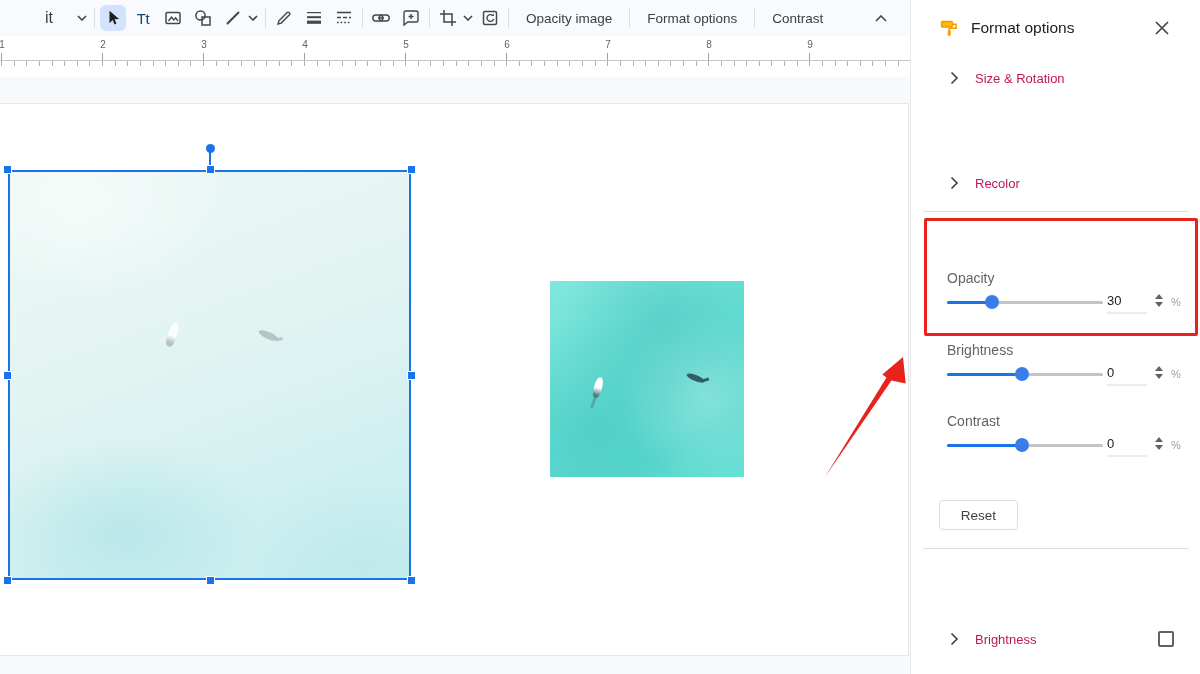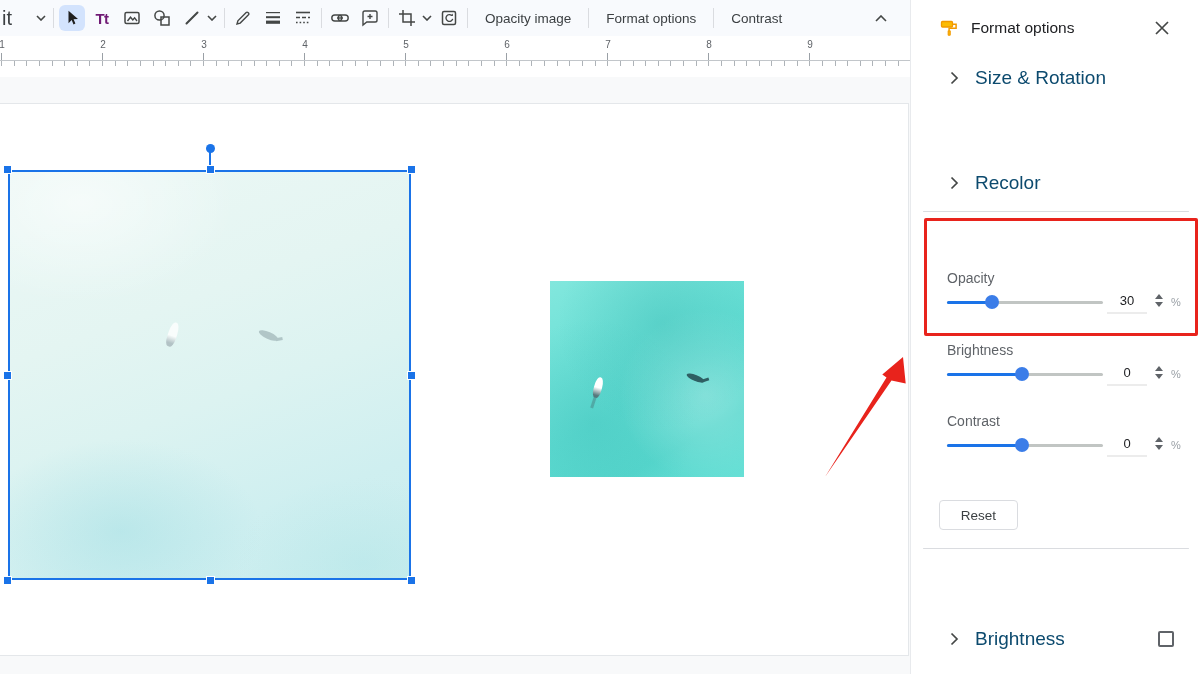--- a/index.html
+++ b/index.html
@@ -11,22 +11,22 @@
   .toolbar { position:absolute; left:0; top:0; width:910px; height:36px; background:#f8fafd;
              display:flex; align-items:center; z-index:5; }
   .tb-item { display:flex; align-items:center; justify-content:center; height:26px; min-width:26px;
              border-radius:6px; cursor:pointer; color:#444746; }
   .tb-item svg { display:block; }
   .tb-sep { width:1px; height:20px; background:#dadce0; margin:0 5px; }
   .tb-caret { width:14px; display:flex; justify-content:center; }
   .tb-selected { background:#d3e3fd; }
   .tb-text { font-size:13.5px; color:#3c4043; padding:0 12px; height:26px; display:flex; align-items:center;
              border-radius:6px; white-space:nowrap; cursor:pointer; }
-  .tt-glyph { font-size:15px; font-weight:700; color:#701a75; letter-spacing:-0.5px;text-align:center; }
-  .zoom-partial { font-size:20px; color:#3c4043; padding-left:2px; }
+  .tt-glyph { font-size:15px; font-weight:400; color:#0c4a6e; letter-spacing:-0.5px;text-align:center; }
+  .zoom-partial { font-size:16px; color:#3c4043; padding-left:2px;margin-left:43px; }
   .tb-collapse { margin-left:auto; margin-right:16px; }
 
   
   .ruler { position:absolute; left:0; top:36px; width:910px; height:41px; background:#fff; z-index:4; }
   .ruler-baseline { position:absolute; left:0; top:24px; width:100%; height:1px; background:#c2c6ca; }
   .ruler-ticks-minor { position:absolute; left:1px; top:25px; width:100%; height:5px;
       background-image:repeating-linear-gradient(to right, #aeb3b8 0 1px, transparent 1px 12.63px); }
   .ruler-ticks-major { position:absolute; left:1px; top:17px; width:100%; height:13px;
       background-image:repeating-linear-gradient(to right, #9aa0a6 0 1px, transparent 1px 101px); }
   .ruler-num { position:absolute; top:3px; transform:translateX(-50%); font-size:10px; color:#5f6368; }
@@ -81,33 +81,33 @@
   
   .panel { position:absolute; left:910px; top:0; width:290px; height:674px; background:#fff;
            border-left:1px solid #e8eaed; z-index:6; }
   .panel-header { position:absolute; left:0; top:10px; width:100%; height:36px; display:flex; align-items:center; }
   .panel-title { font-size:15.5px; font-weight:500; color:#202124; margin-left:12px; }
   .panel-roller { margin-left:28px; display:flex; }
   .panel-close { position:absolute; right:24px; top:4px; width:28px; height:28px; display:flex;
                  align-items:center; justify-content:center; cursor:pointer; border-radius:50%; }
   .sec-row { position:absolute; left:0; width:100%; height:40px; display:flex; align-items:center; cursor:pointer; }
   .sec-chev { margin-left:34px; display:flex; }
-  .sec-label { font-size:19px; font-weight:500; color:#0c4a6e; margin-left:12px; }
+  .sec-label { font-size:13px; font-weight:500; color:#be185d; margin-left:12px; }
   .sec-checkbox { position:absolute; right:26px; width:16px; height:16px; border:2px solid #5f6368;
                   border-radius:2px; background:#fff; cursor:pointer; }
   .panel-divider { position:absolute; left:12px; width:266px; height:1px; background:#dadce0; border-radius:1px; }
 
   .adj-control { position:absolute; left:0; width:100%; height:60px; }
   .adj-label { position:absolute; left:36px; top:0; font-size:14px; color:#5f6368; }
   .slider { position:absolute; left:36px; top:25px; width:156px; height:14px; cursor:pointer; }
   .slider-track { position:absolute; top:6px; left:0; right:0; height:3px; background:#c1c5c3; border-radius:2px; }
   .slider-fill { position:absolute; top:6px; left:0; width:var(--pos,50%); height:3px; background:#1a73e8; border-radius:2px; }
   .slider-thumb { position:absolute; top:0; left:var(--pos,50%); width:14px; height:14px; margin-left:-7px;
                   border-radius:50%; background:#3b7de8; }
-  .adj-value { position:absolute; left:196px; top:23px; width:40px; text-align:center; font-size:13px;
+  .adj-value { position:absolute; left:196px; top:23px; width:40px; font-size:13px;
                color:#202124; border-bottom:2px solid #ececec; padding-bottom:4px; cursor:text; }
   .spinner { position:absolute; left:242px; top:23px; width:12px; height:16px; cursor:pointer; }
   .spin-up { position:absolute; left:2px; top:1px; width:0; height:0;
              border-left:4.5px solid transparent; border-right:4.5px solid transparent; border-bottom:5.5px solid #5f6368; }
   .spin-down { position:absolute; left:2px; top:9px; width:0; height:0;
              border-left:4.5px solid transparent; border-right:4.5px solid transparent; border-top:5.5px solid #5f6368; }
   .adj-unit { position:absolute; left:260px; top:26px; font-size:11px; color:#9aa0a6; }
 
   .reset-btn { position:absolute; left:28px; top:500px; width:79px; height:30px; background:#fff;
                border:1px solid #dadce0; border-radius:4px; font-size:13.5px; font-weight:500; color:#3c4043;

